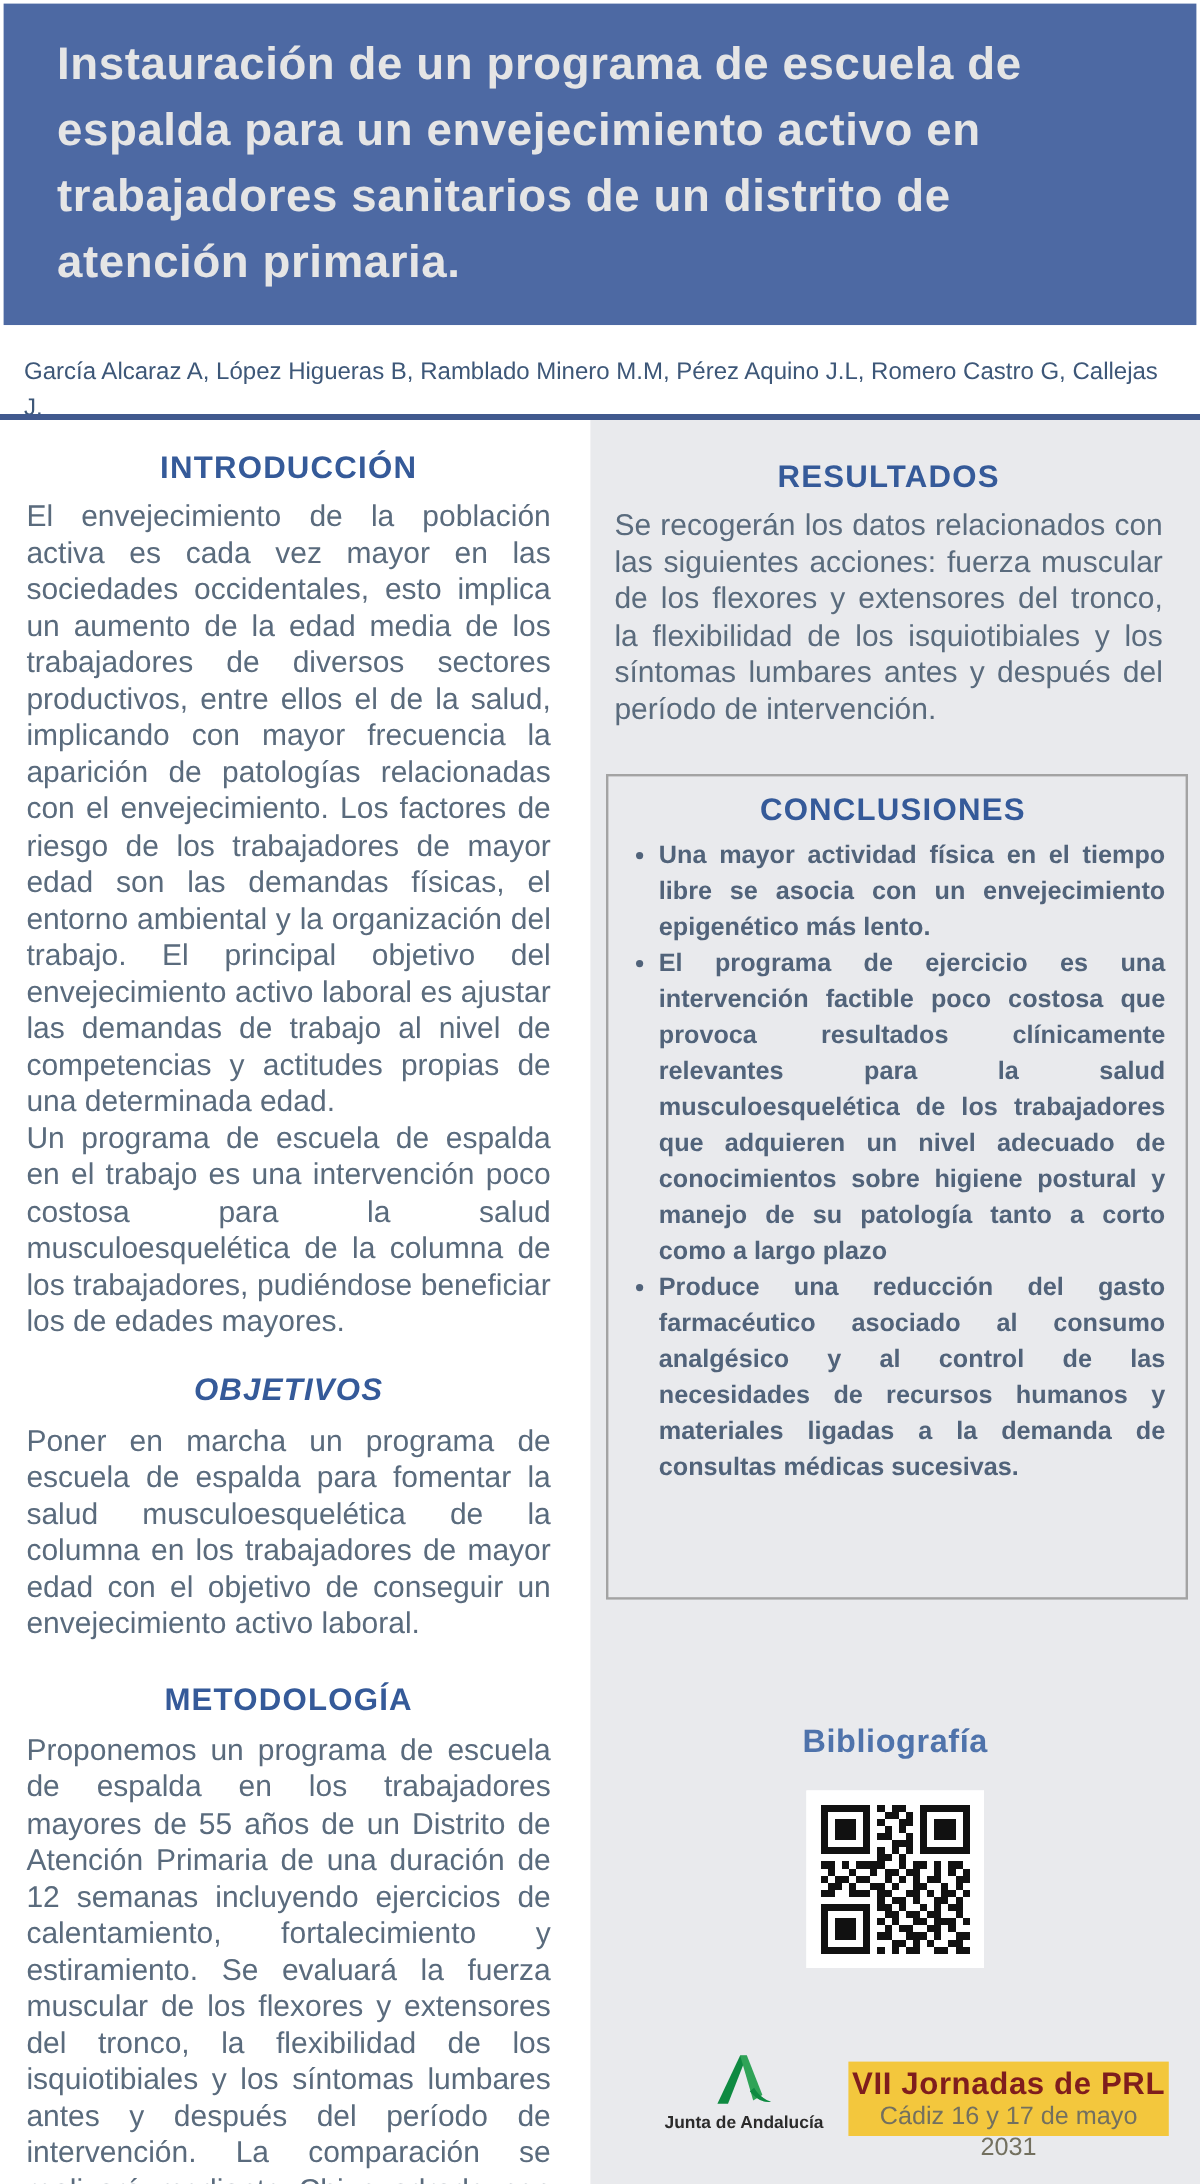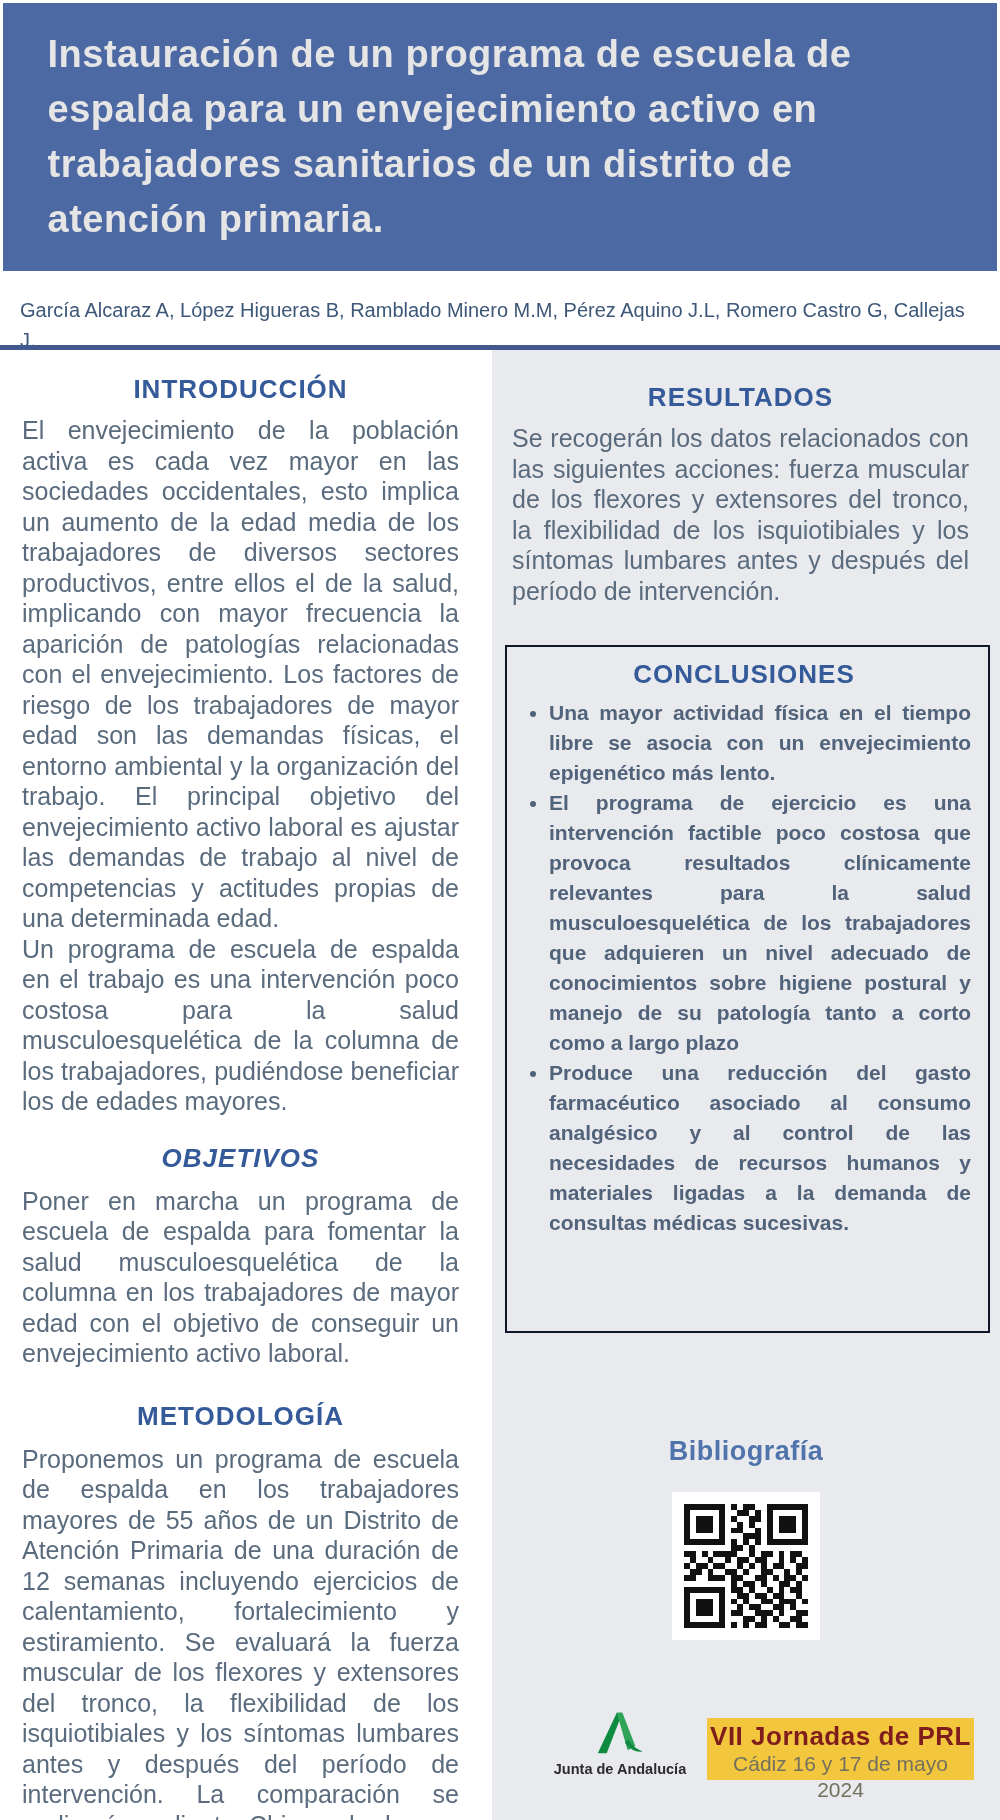--- a/index.html
+++ b/index.html
@@ -87,21 +87,21 @@
 
   
   .results { padding: 32px 31px 0 20px; }
   .results p.body { margin-top: 10px; }
 
   
   .conclusions-box {
     position: absolute;
     left: 13px; top: 295px;
     width: 485px; height: 688px;
-    border: 2px solid #0f172a;
+    border: 2px solid #a3a3a3;
     padding: 12px 17px 0 10px;
     overflow: hidden;
   }
   .conclusions-box ul {
     margin-top: 8px;
     padding-left: 32px;
     list-style: disc;
   }
   .conclusions-box li {
     color: #51637a;
@@ -460,18 +460,18 @@
         <svg width="50" height="50" viewBox="0 0 62 54">
           <path fill="#0e8a41" d="M27 2 L34 2 L14.5 52 L3.5 52 Z"></path>
           <path fill="#2fa357" d="M27 2 L34 2 L50 43 L40.5 48.5 Z"></path>
           <path fill="#0e8a41" d="M37 39 Q47.5 52 59 50 Q47 45.5 41.5 35.5 Z"></path>
         </svg>
         <span class="junta-label">Junta de Andalucía</span>
       </div>
 
       <div class="badge">
         <div class="badge-line1">VII Jornadas de PRL</div>
-        <div class="badge-line2">Cádiz 16 y 17 de mayo 2024</div>
+        <div class="badge-line2">Cádiz 16 y 17 de mayo 2031</div>
       </div>
 
     </section>
   </main>
 </div>
 
 </body></html>

